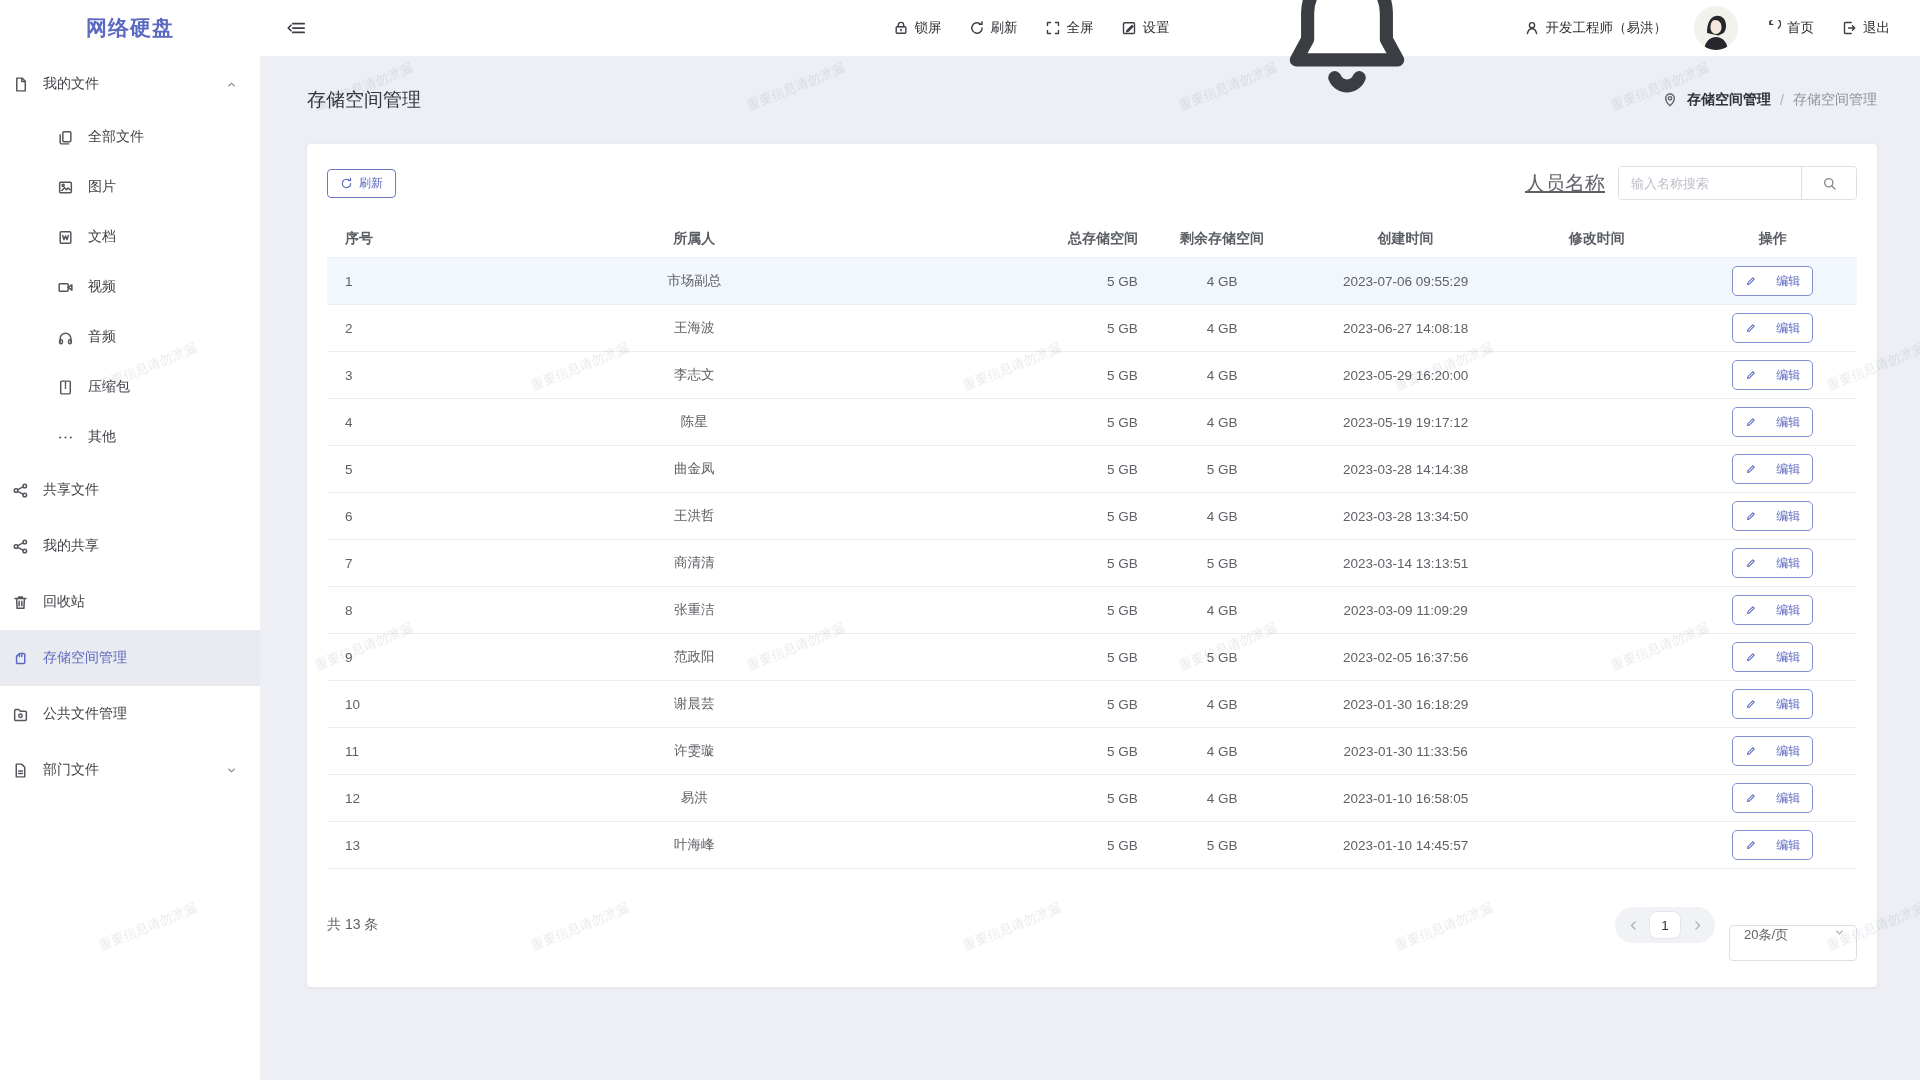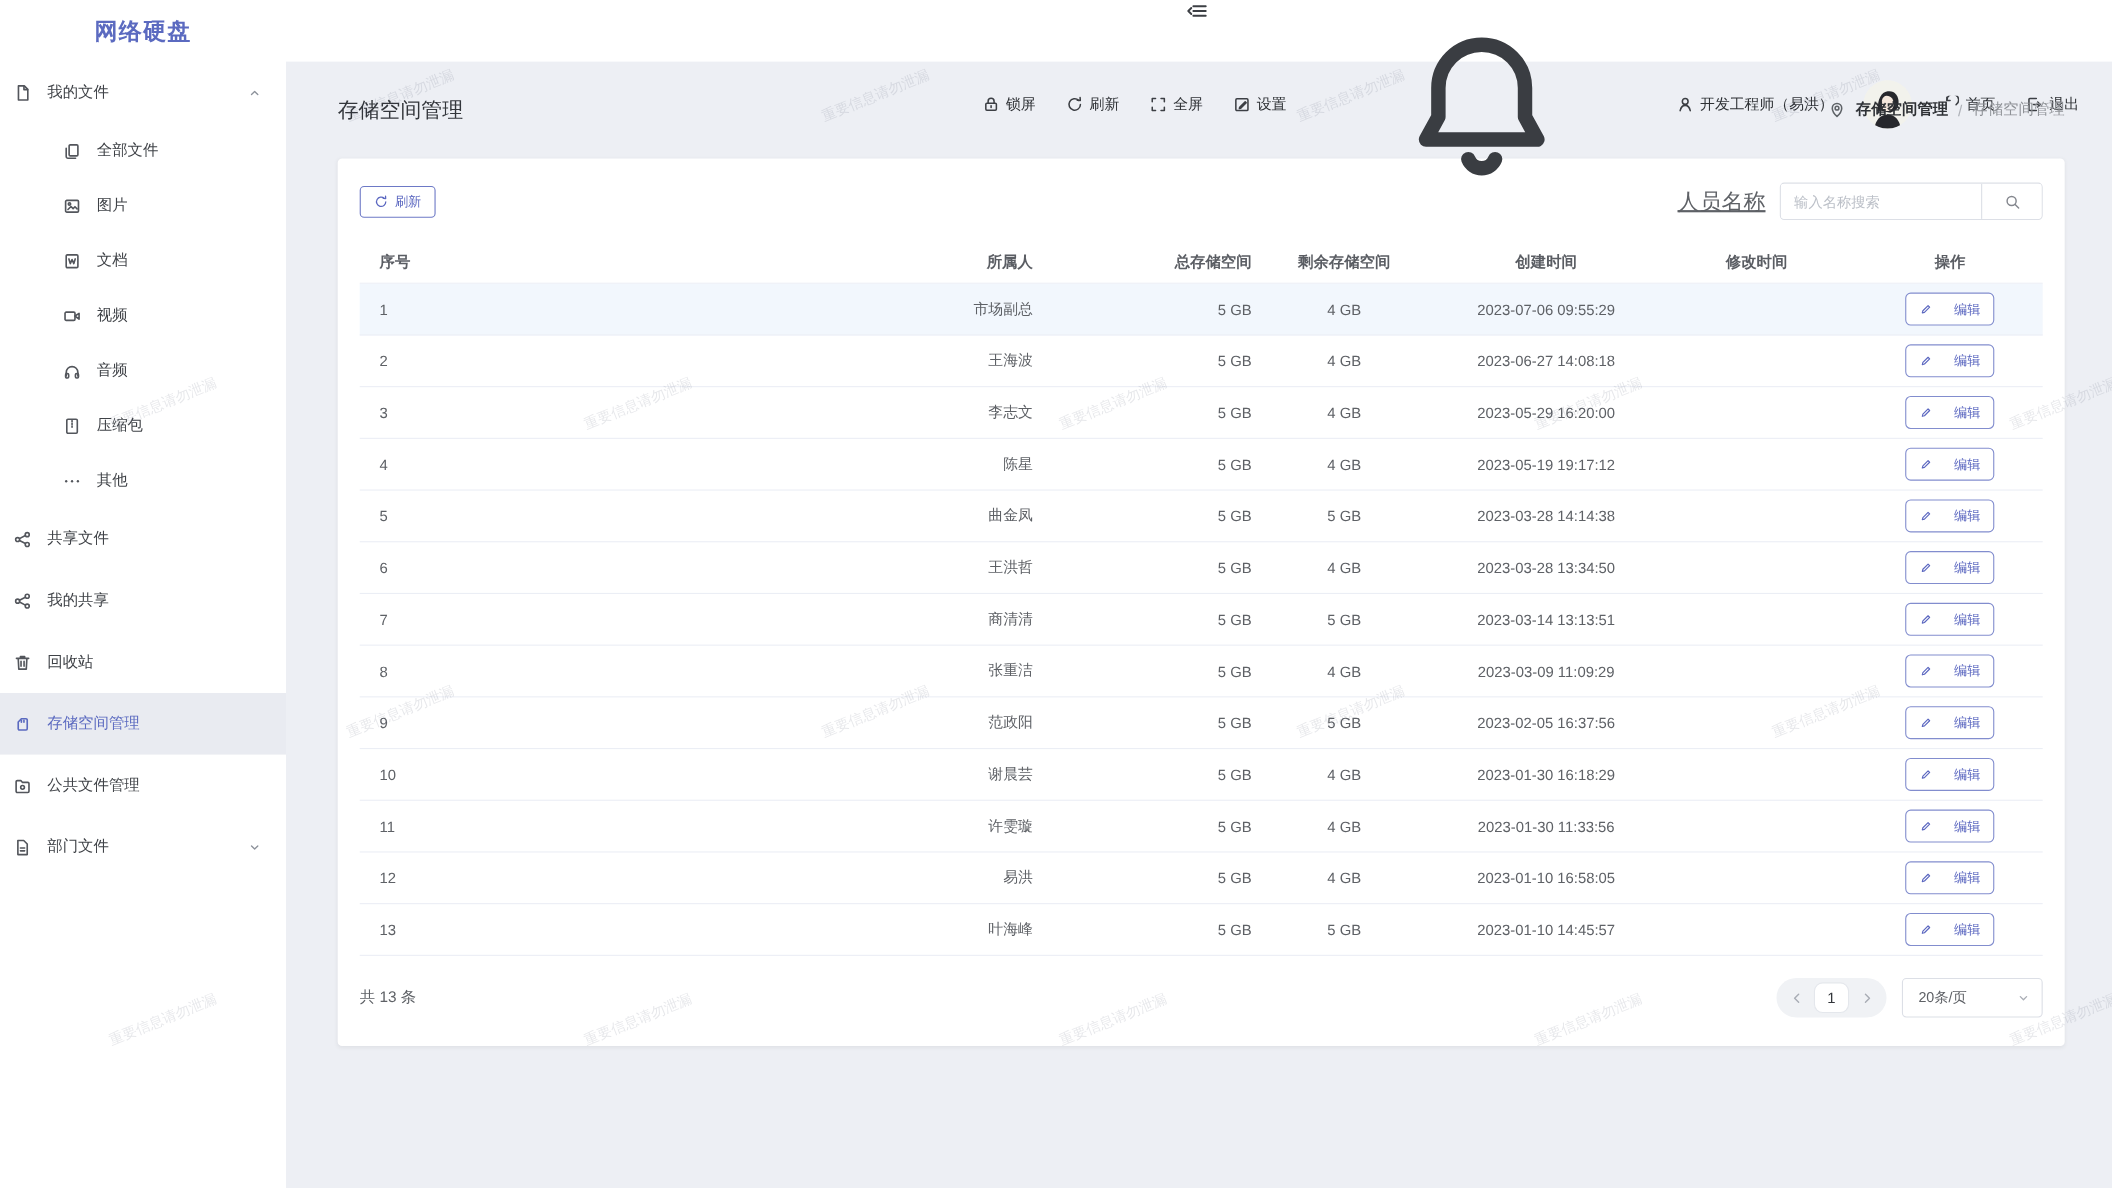--- a/index.html
+++ b/index.html
@@ -18,21 +18,21 @@
               font-size:14px; color:#3f4247; cursor:pointer; }
   .nav-item.sub { height:50px; padding-left:57px; }
   .nav-item .nicon { width:17px; height:17px; margin-right:14px; color:#53565c; flex-shrink:0; }
   .nav-item .chev { margin-left:auto; width:13px; height:13px; color:#8d929b; }
   .nav-item.active { background:#e9ebf1; color:#5b6ac0; }
   .nav-item.active .nicon { color:#5b6ac0; }
 
   
   .main { flex:1; display:flex; flex-direction:column; min-width:0; }
   .topbar { height:56px; background:#fff; display:flex; align-items:center;
-            padding:0 30px 0 26px; flex-shrink:0;flex-direction:column; }
+            padding:0 30px 0 26px; flex-shrink:0; }
   .collapse-btn { width:20px; height:20px; color:#3c3f44; cursor:pointer; }
   .topbar-right { margin-left:auto; display:flex; align-items:center; gap:27px; }
   .tb-item { display:flex; align-items:center; gap:6px; font-size:13.5px; color:#2e3135; cursor:pointer; }
   .tb-item .ticon { width:16px; height:16px; color:#3c3f44; }
   .bell-wrap { position:relative; cursor:pointer; }
   .bell-wrap .ticon { width:18px; height:18px; }
   .avatar { width:44px; height:44px; border-radius:50%; overflow:hidden; background:#f3f3ed; cursor:pointer; }
   .avatar svg { display:block; }
 
   
@@ -66,21 +66,21 @@
   .search-btn .bicon { width:15px; height:15px; }
 
   
   .table { margin:0 20px; }
   .thead-row, .tr { display:flex; align-items:center; }
   .thead-row { height:38px; border-bottom:1px solid #ebeef5; font-size:14px;
                font-weight:bold; color:#5a5d63; }
   .tr { height:47px; border-bottom:1px solid #ebeef5; font-size:13.5px; color:#5e6166; }
   .tbody div.tr:first-of-type { background:#f2f7fd; }
   .c-idx      { width:8%;  padding-left:18px; }
-  .c-owner    { width:32%; text-align:right; }
+  .c-owner    { width:32%; text-align:center; }
   .c-total    { width:13%; text-align:right; }
   .c-remain   { width:11%; text-align:center; }
   .c-created  { width:13%; text-align:center; }
   .c-modified { width:12%; text-align:center; }
   .c-action   { width:11%; display:flex; justify-content:center; }
   .edit-btn { display:inline-flex; align-items:center; gap:19px; height:30px; padding:0 12px;
               background:#fff; border:1px solid #828dce; color:#5b67c0; border-radius:5px;
               font-size:12px; cursor:pointer; }
   .edit-btn .bicon { width:12px; height:12px; }
 
@@ -90,22 +90,22 @@
   .footer-right { margin-left:auto; display:flex; align-items:center; gap:14px; }
   .pager { background:#f0f2f5; border-radius:18px; height:36px; display:flex;
            align-items:center; padding:0 5px; gap:3px; }
   .pager-arrow { width:26px; height:26px; display:flex; align-items:center; justify-content:center;
                  color:#a9adb5; cursor:pointer; }
   .pager-arrow svg { width:13px; height:13px; }
   .pager-page { min-width:32px; height:28px; background:#fff; border:1px solid #e4e7ec;
                 border-radius:8px; display:flex; align-items:center; justify-content:center;
                 font-size:13.5px; color:#33363b; cursor:pointer; }
   .page-size { height:36px; width:128px; background:#fff; border:1px solid #dcdfe6; border-radius:4px;
-               display:flex; align-items:center; justify-content:space-between;
-               padding:0 10px 0 14px; font-size:13px; color:#5e6166; cursor:pointer; }
+               display:flex; align-items:flex-start; justify-content:space-between;
+               padding:0 10px 0 14px; font-size:13px; color:#5e6166; cursor:pointer;margin-top:36px; }
   .page-size .sicon { width:13px; height:13px; color:#a9adb5; }
 
   
   #watermark-layer { position:fixed; left:0; top:0; width:1920px; height:1080px;
                      pointer-events:none; z-index:40; overflow:hidden; }
   .wm { position:absolute; transform:rotate(-22deg); color:rgba(40,50,70,0.11);
         font-size:13px; white-space:nowrap; }
 
   .iconsvg { width:100%; height:100%; display:block; }
 </style>

